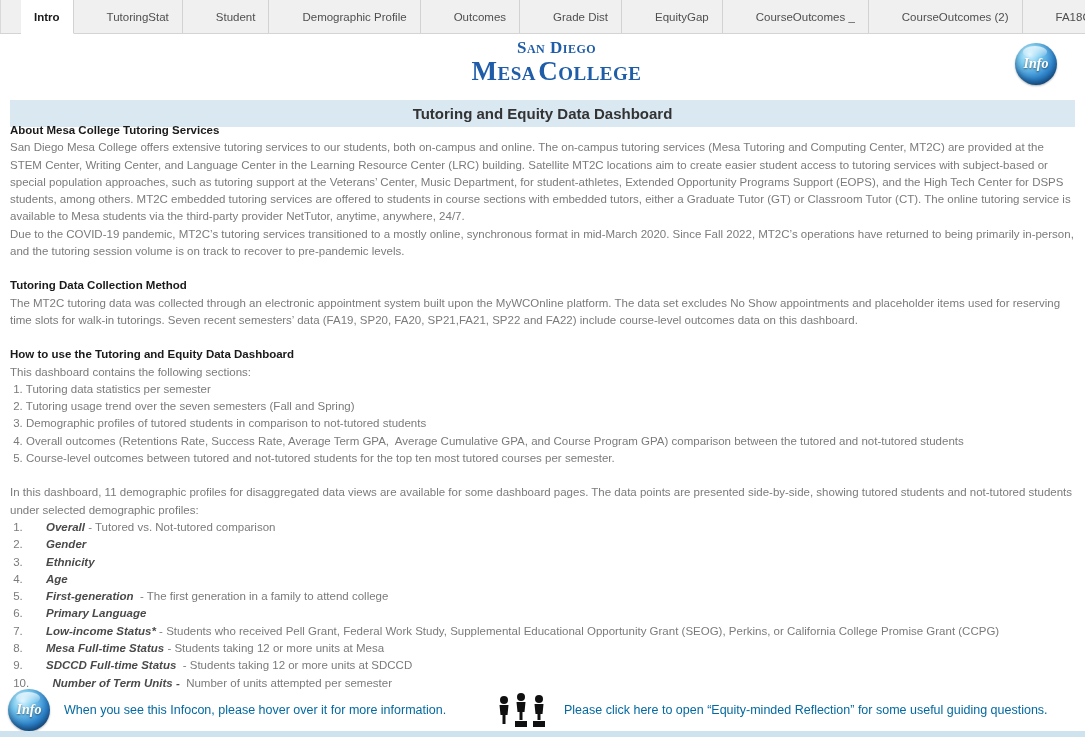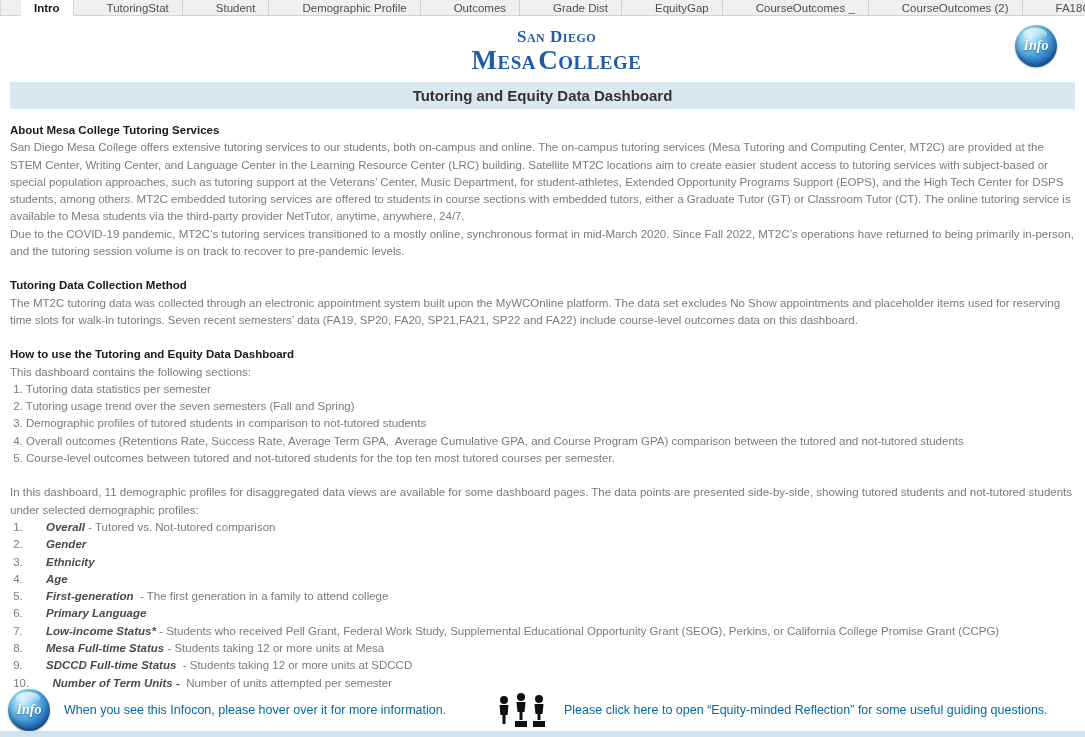--- a/index.html
+++ b/index.html
@@ -1,28 +1,28 @@
 <!DOCTYPE html>
 <html><head>
 <meta charset="utf-8">
 <style>
   * { margin:0; padding:0; box-sizing:border-box; }
   body { font-family:"Liberation Sans", sans-serif; background:#fff; }
   #page { position:relative; width:1085px; height:737px; background:#fff; overflow:hidden; }
 
   
-  .tabbar { height:16px; background:#f0f0f0; border-bottom:1px solid #d4d4d4; display:flex; align-items:stretch;gap:20px; }
+  .tabbar { height:34px; background:#f0f0f0; border-bottom:1px solid #d4d4d4; display:flex; align-items:stretch;gap:20px; }
   .tab-sliver { width:7px; border-right:1px solid #d9d9d9; background:#eef3f6; }
   .tab { display:flex; align-items:center; padding:0 13px; font-size:11.5px; color:#4f4f4f;
          border-right:1px solid #d2d2d2; cursor:pointer; white-space:nowrap; }
   .tab.active { background:#ffffff; color:#1a1a1a; font-weight:bold; margin-bottom:-1px; border-bottom:1px solid #fff; }
 
   
   .header { position:relative; height:66px; background:#fff; }
-  .logo { position:absolute; left:0; right:0; top:12px; text-align:center; color:#1f5da8;
+  .logo { position:absolute; left:0; right:0; top:5px; text-align:center; color:#1f5da8;
           font-family:"Liberation Serif", serif; font-variant:small-caps; line-height:1.05;padding-left:28px; }
   .logo .l1 { font-size:17px; letter-spacing:0.5px; font-weight:bold; }
   .logo .l2 { font-size:27px; letter-spacing:0.5px; font-weight:bold; word-spacing:-5px; }
   .info-sphere { position:absolute; width:42px; height:42px; border-radius:50%;
           background:radial-gradient(circle at 35% 28%, #d8f3ff 0%, #7ecdf1 26%, #2e84cc 60%, #0a3d7c 100%);
           box-shadow:inset 0 -3px 6px rgba(0,0,0,.35), 0 1px 2px rgba(0,0,0,.3);
           display:flex; align-items:center; justify-content:center;
           color:#fff; font-family:"Liberation Serif", serif; font-style:italic; font-weight:bold; font-size:14px; }
   .info-sphere::after { content:""; position:absolute; top:3px; left:8px; width:24px; height:12px;
           border-radius:50%; background:linear-gradient(rgba(255,255,255,.75), rgba(255,255,255,0)); }

